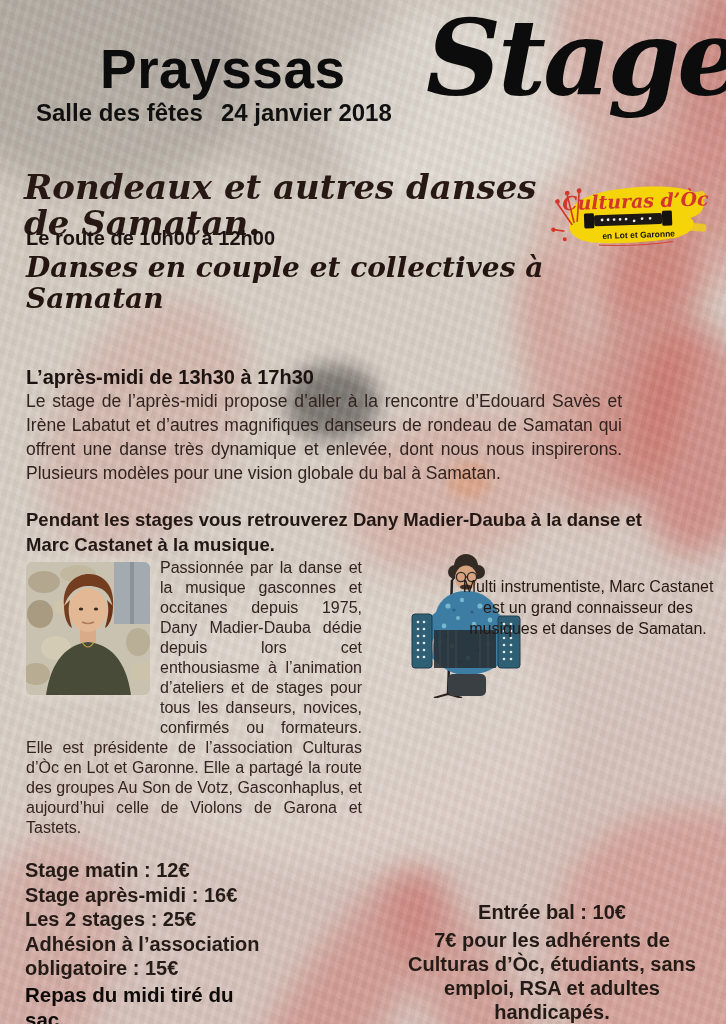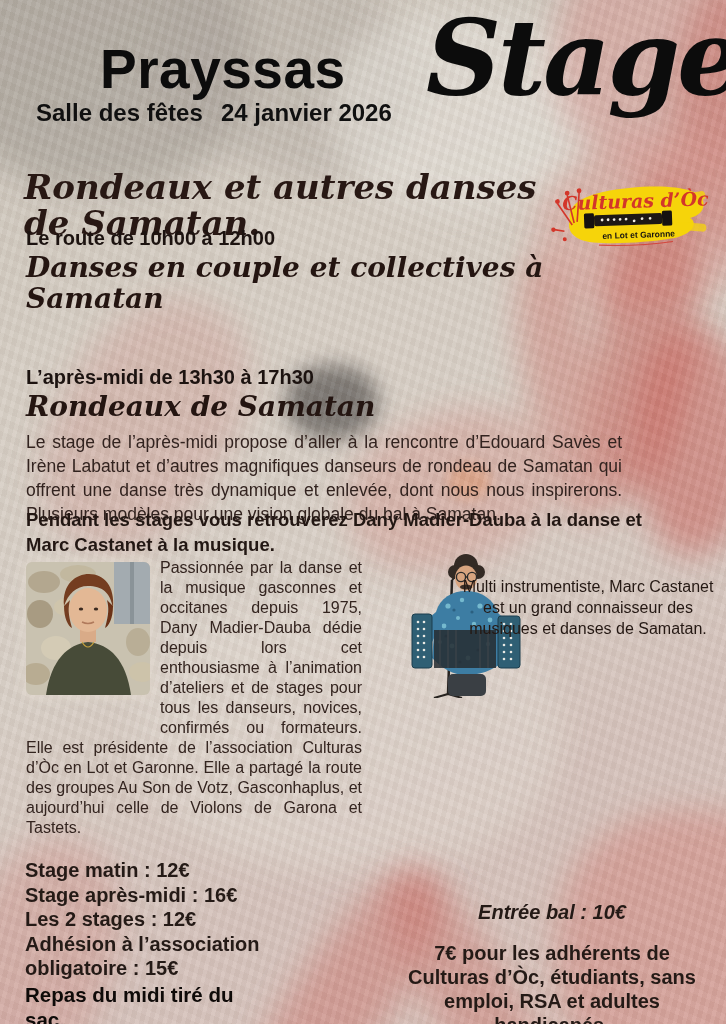--- a/index.html
+++ b/index.html
@@ -42,21 +42,21 @@
   .photo-left { float:left; margin:4px 10px 28px 0; border-radius:6px;
                 box-shadow:0 0 10px 5px rgba(228,218,208,0.55); }
 
   .marc-text { font-size:16px; line-height:1.32; text-align:center; color:#241813; }
 
   .pricing { font-size:20px; font-weight:bold; color:#241a16; line-height:24.6px; }
   .pricing .line { display:block; }
   .meal { font-size:20.5px; font-weight:bold; color:#0e0a08; margin-top:2px; }
 
   .bal { font-size:20px; font-weight:bold; color:#241a16; line-height:24px; text-align:center; }
-  .bal .l1 { display:block; margin-bottom:17px;font-style:italic; }
+  .bal .l1 { display:block; margin-bottom:4px; }
 </style>
 </head>
 <body>
 
 <div class="page">
 
   <div class="bg">
     <div class="sh" style="left:-50px;top:-70px;width:300px;height:260px;background:rgba(140,135,128,0.40);"></div>
     <div class="sh" style="left:150px;top:-40px;width:270px;height:210px;background:rgba(172,164,154,0.38);transform:rotate(25deg);"></div>
     <div class="sh" style="left:330px;top:10px;width:260px;height:200px;background:rgba(232,228,220,0.55);"></div>
@@ -73,21 +73,21 @@
     <div class="sh" style="left:140px;top:590px;width:420px;height:280px;background:rgba(228,222,212,0.45);"></div>
     <div class="sh" style="left:555px;top:810px;width:280px;height:280px;background:rgba(210,128,120,0.5);"></div>
     <div class="sh" style="left:295px;top:845px;width:95px;height:310px;background:rgba(200,100,92,0.42);transform:rotate(35deg);"></div>
     <div class="sh" style="left:430px;top:855px;width:85px;height:290px;background:rgba(200,100,92,0.38);transform:rotate(-30deg);"></div>
     <div class="sh" style="left:-40px;top:835px;width:150px;height:250px;background:rgba(205,120,112,0.3);transform:rotate(20deg);"></div>
     <div class="texture"></div>
   </div>
 
   <div class="abs city" style="left:80px;top:42px;">Prayssas</div>
   <div class="abs venue" style="left:36px;top:101px;">Salle des fêtes</div>
-  <div class="abs date" style="left:221px;top:101px;">24 janvier 2026</div>
+  <div class="abs date" style="left:221px;top:101px;">24 janvier 2018</div>
   <div class="abs stage-word" style="left:426px;top:2px;">Stage</div>
 
   <div class="abs script main-title" style="left:24px;top:170px;width:560px;">Rondeaux et autres danses de Samatan.</div>
 
   <svg class="abs" style="left:550px;top:181px;transform:rotate(-2deg);" width="160" height="72" viewBox="0 0 160 72">
     <path d="M20,36 C17,18 44,9 80,7 C124,4 154,11 154,25 C154,33 148,37 140,39 C148,44 143,56 120,59 C92,63 42,63 30,57 C19,52 17,44 20,36 Z" fill="#f6d40a"></path>
     <rect x="128" y="14" width="28" height="9" rx="4" fill="#f6d40a" opacity="0.8" transform="rotate(-8 142 18)"></rect>
     <rect x="126" y="44" width="30" height="8" rx="4" fill="#f6d40a" opacity="0.75" transform="rotate(6 141 48)"></rect>
     <g stroke="#d3362a" stroke-width="1.6" fill="none">
       <path d="M22,42 L8,20"></path>
@@ -118,21 +118,20 @@
     <path d="M48,63 Q86,66 122,62" stroke="#d3362a" stroke-width="1.2" fill="none" opacity="0.8"></path>
   </svg>
 
   <div class="abs" style="left:26px;top:227px;width:612px;">
     <div class="time-label">Le route de 10h00 à 12h00</div>
     <div class="script sub-title">Danses en couple et collectives à Samatan</div>
   </div>
 
   <div class="abs" style="left:26px;top:366px;width:600px;">
     <div class="time-label">L’après-midi de 13h30 à 17h30</div>
-    <div class="script sub-title">Rondeaux de Samatan</div>
     <div class="body-text" style="width:596px;">Le stage de l’après-midi propose d’aller à la rencontre d’Edouard Savès et Irène Labatut et d’autres magnifiques danseurs de rondeau de Samatan qui offrent une danse très dynamique et enlevée, dont nous nous inspirerons. Plusieurs modèles pour une vision globale du bal à Samatan.</div>
   </div>
 
   <div class="abs intro-bold" style="left:26px;top:508px;width:664px;">Pendant les stages vous retrouverez Dany Madier-Dauba à la danse et Marc Castanet à la musique.</div>
 
   <div class="abs" style="left:26px;top:558px;width:336px;">
     <svg class="photo-left" width="124" height="133" viewBox="0 0 124 133">
       <rect width="124" height="133" fill="#c9c2b0"></rect>
       <g>
         <ellipse cx="18" cy="20" rx="16" ry="11" fill="#b3a78f"></ellipse>
@@ -240,21 +239,21 @@
       <path d="M40,80 L40,118 M48,80 L48,118 M56,80 L56,118 M80,80 L80,118 M88,80 L88,118" stroke="#3a4148" stroke-width="1.5"></path>
     </g>
     <rect x="48" y="124" width="38" height="22" rx="5" fill="#3a3f44"></rect>
   </svg>
 
   <div class="abs marc-text" style="left:462px;top:576px;width:252px;">Multi instrumentiste, Marc Castanet est un grand connaisseur des musiques et danses de Samatan.</div>
 
   <div class="abs pricing" style="left:25px;top:858px;width:238px;">
     <span class="line">Stage matin : 12€</span>
     <span class="line">Stage après-midi : 16€</span>
-    <span class="line">Les 2 stages : 12€</span>
+    <span class="line">Les 2 stages : 25€</span>
     <span class="line">Adhésion à l’association obligatoire : 15€</span>
     <span class="line meal">Repas du midi tiré du sac.</span>
   </div>
 
   <div class="abs bal" style="left:402px;top:900px;width:300px;">
     <span class="l1">Entrée bal : 10€</span>
     <span>7€ pour les adhérents de Culturas d’Òc, étudiants, sans emploi, RSA et adultes handicapés.</span>
   </div>
 
 </div>

